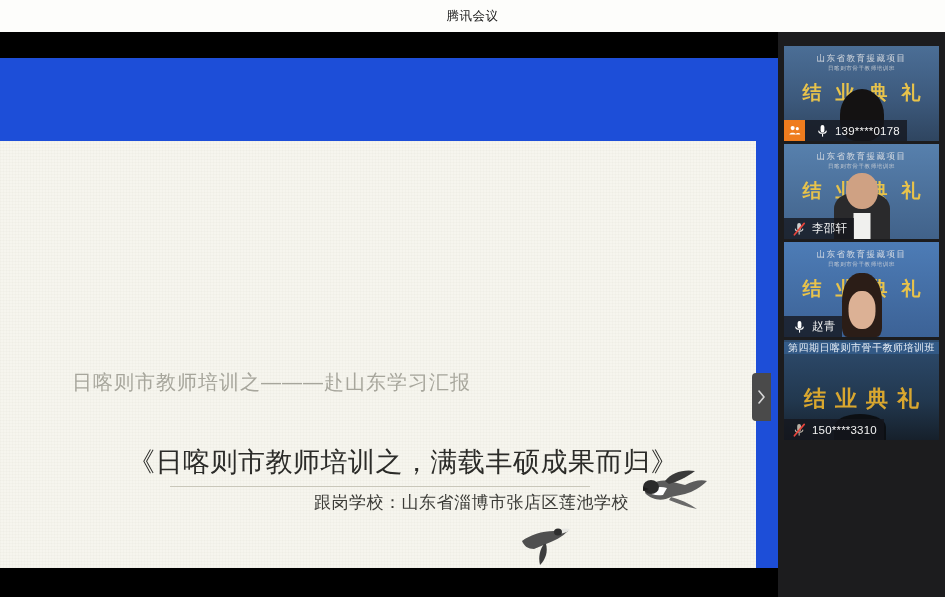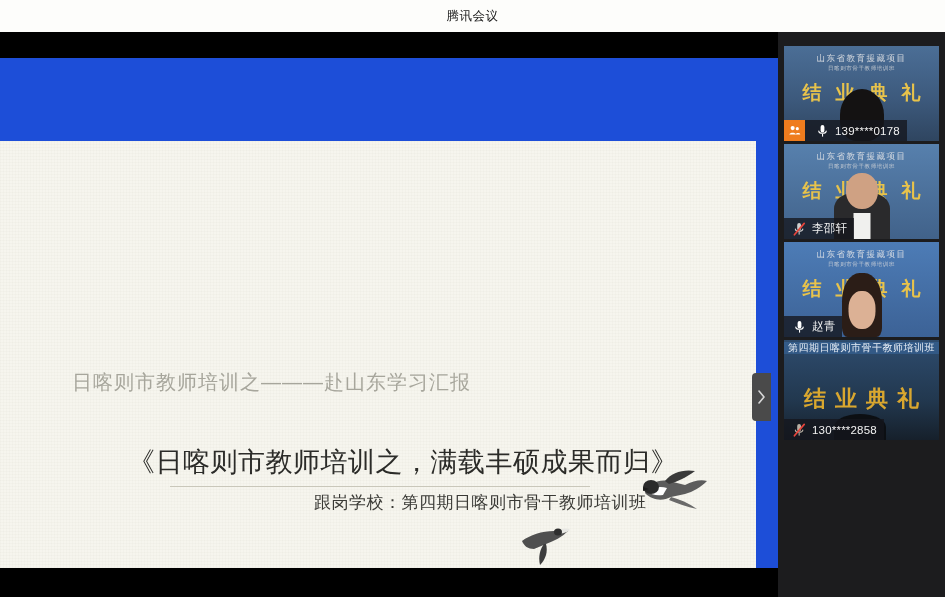--- a/index.html
+++ b/index.html
@@ -266,21 +266,21 @@
   <div class="stage">
 
     <div class="slide">
 
       <div class="slide-subtitle">日喀则市教师培训之———赴山东学习汇报</div>
 
       <div class="slide-title">《日喀则市教师培训之，满载丰硕成果而归》</div>
 
       <div class="title-rule"></div>
 
-      <div class="slide-school">跟岗学校：第四期日喀则市骨干教师培训班</div>
+      <div class="slide-school">跟岗学校：山东省淄博市张店区莲池学校</div>
 
       <div class="bird bird-1">
         <svg width="84" height="52" viewBox="0 0 84 52">
           <path d="M18 26 C22 16 32 12 42 14 L58 18 C66 14 74 12 80 14 C74 20 66 25 58 27 L44 30 C36 34 26 34 18 26 Z" fill="#5c5c5c"></path>
           <path d="M38 14 C44 6 56 2 68 4 C60 10 50 15 42 17 Z" fill="#3a3a3a"></path>
           <path d="M20 24 C26 20 34 19 40 21 L36 28 C30 29 24 28 20 24 Z" fill="#ffffff"></path>
           <ellipse cx="24" cy="20" rx="8" ry="7" fill="#2b2b2b"></ellipse>
           <path d="M16 20 L22 22 L16 24 Z" fill="#1c1c1c"></path>
           <path d="M44 30 C52 32 62 36 70 42 C60 40 50 36 42 33 Z" fill="#6a6a6a"></path>
         </svg>
@@ -385,19 +385,19 @@
       </div>
       <div class="tile-label">
         <span class="mic-wrap" style="margin-left:7px">
           <svg width="13" height="14" viewBox="0 0 13 14">
             <rect x="4.2" y="1" width="3.8" height="7.4" rx="1.9" fill="#b9b0a4"></rect>
             <path d="M2.4 7 C2.4 10 9.8 10 9.8 7" fill="none" stroke="#b9b0a4" stroke-width="1.2" stroke-linecap="round"></path>
             <rect x="5.6" y="10" width="1.1" height="2.6" fill="#b9b0a4"></rect>
             <path d="M1.4 12.8 L11.2 1.4" stroke="#e8453c" stroke-width="1.7" stroke-linecap="round"></path>
           </svg>
         </span>
-        <span class="tile-name">130****2858</span>
+        <span class="tile-name">150****3310</span>
       </div>
     </div>
 
   </div>
 
 </div>
 
 </body></html>

